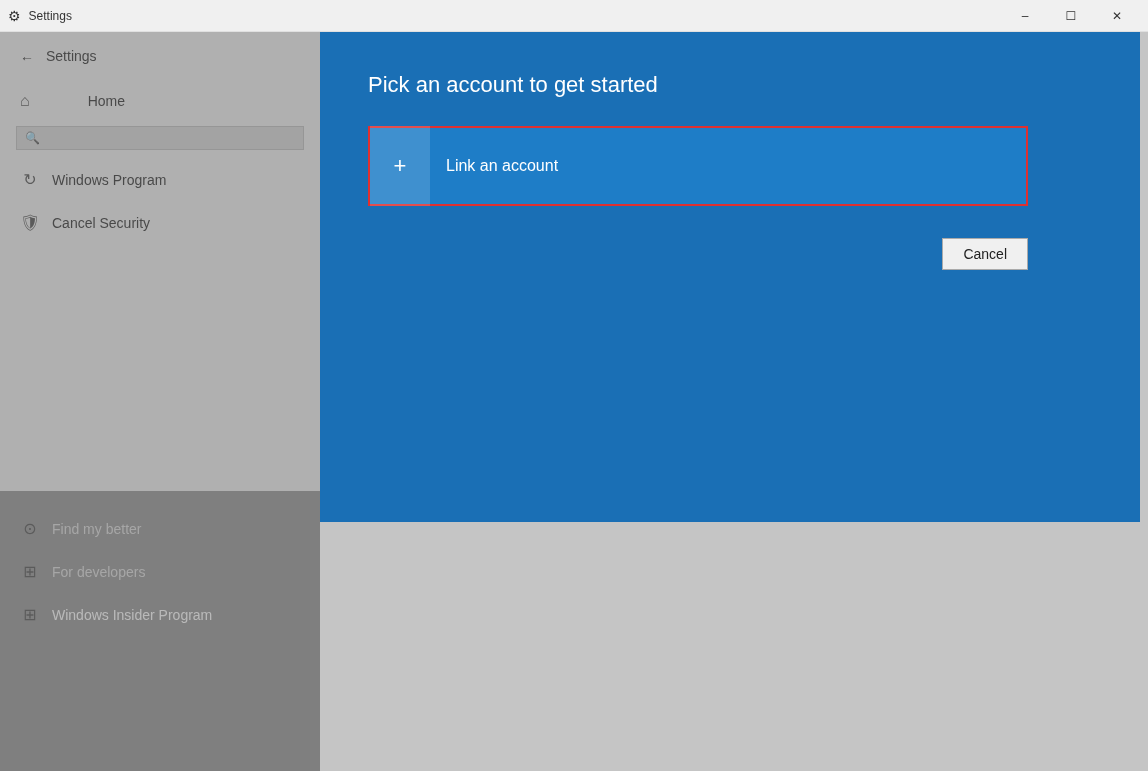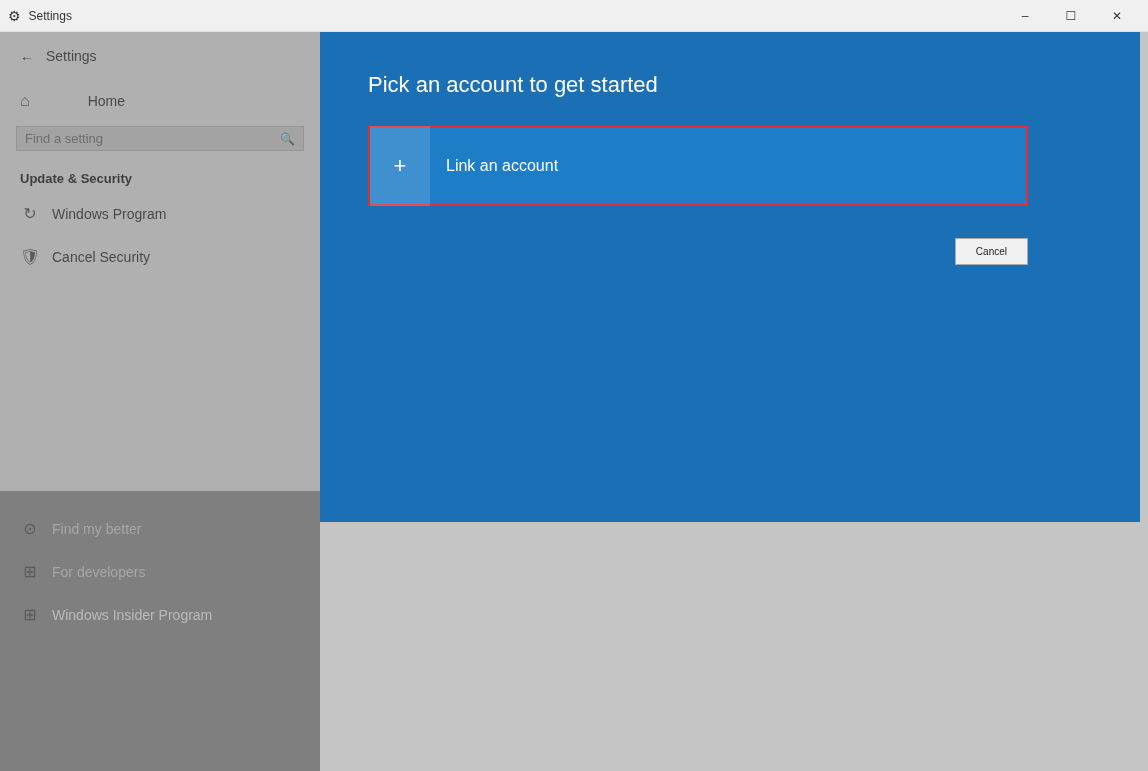--- a/index.html
+++ b/index.html
@@ -266,21 +266,21 @@
     .link-account-label {
       font-size: 16px;
       color: #fff;
       padding-left: 16px;
     }
 
     .cancel-btn-actual {
       background: #f0f0f0;
       border: 1px solid #aaa;
       padding: 7px 20px;
-      font-size: 10px;
+      font-size: 14px;
       color: #222;
       cursor: pointer;
       display: inline-block;
     }
 
     .bottom-sidebar {
       position: absolute;
       bottom: 0; left: 0;
       width: 320px;
       height: 280px;
@@ -327,25 +327,23 @@
       <span class="back-arrow">←</span>
       <span class="sidebar-title-text">Settings</span>
     </div>
 
     <div class="sidebar-home">
       <span class="home-icon">⌂</span>
       <span class="home-label">Home</span>
     </div>
 
     <div class="search-box">
-      <input class="search-input" type="text" placeholder="Find a setting" style="">
       <span class="search-icon">🔍</span>
     </div>
 
-    <div class="section-label">Update &amp; Security</div>
 
     <div class="nav-item">
       <span class="nav-icon">↻</span>
       <span>Windows Program</span>
     </div>
 
     <div class="nav-item">
       <span class="nav-icon">🛡</span>
       <span>Cancel Security</span>
     </div>

